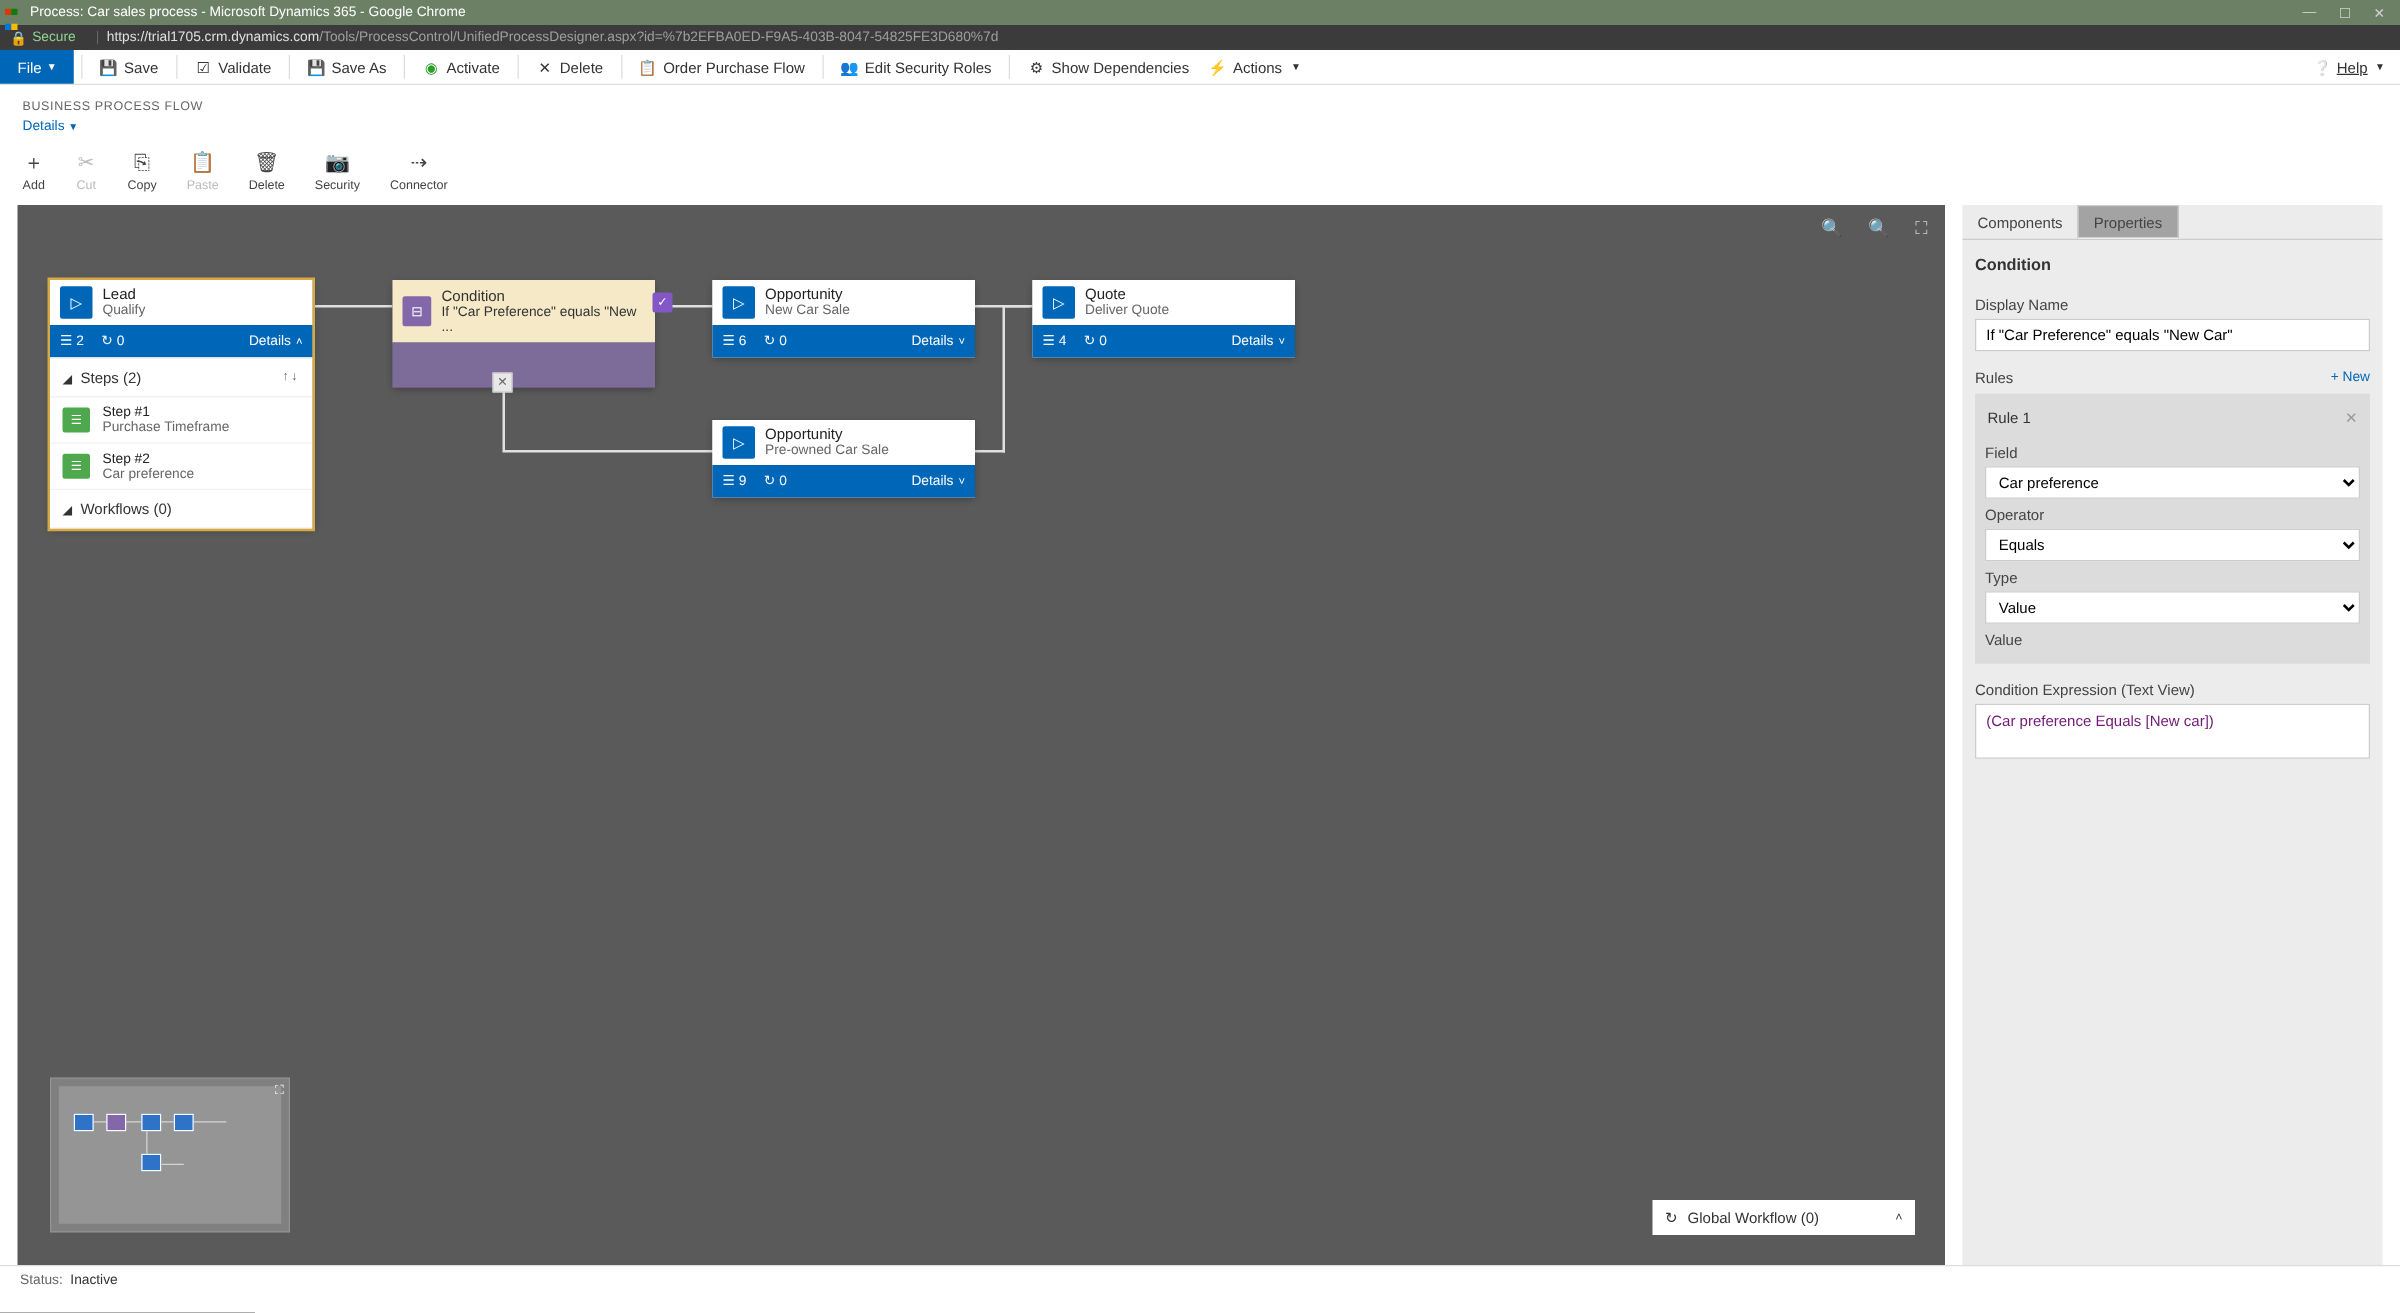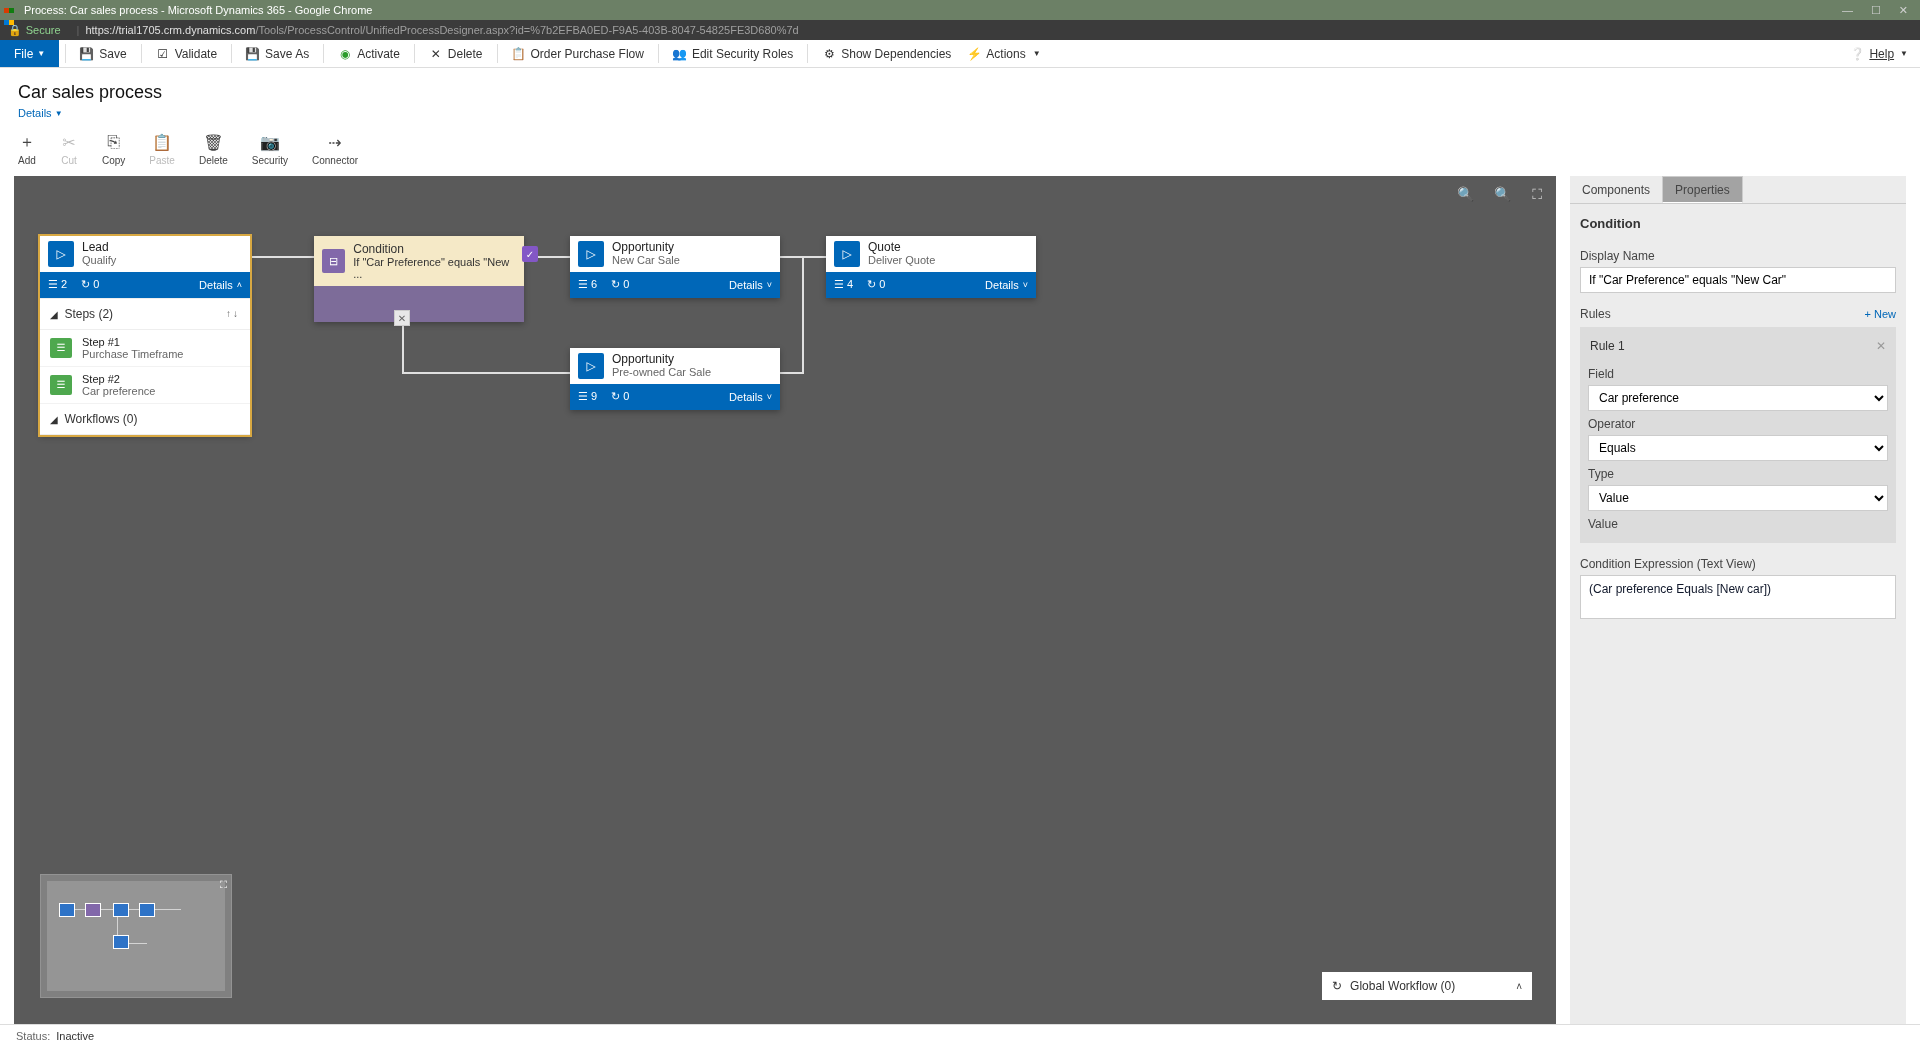--- a/index.html
+++ b/index.html
@@ -101,21 +101,21 @@
 .text-input { width: 100%; height: 26px; border: 1px solid #ccc; padding: 0 8px; font-size: 12px; background: #fff; }
 .rules-header { display: flex; justify-content: space-between; align-items: center; margin-top: 14px; }
 .rules-header .add-new { color: #0067b8; font-size: 11px; cursor: pointer; }
 .rule-block { background: #dcdcdc; padding: 8px; margin-top: 6px; }
 .rule-title { display: flex; justify-content: space-between; align-items: center; font-size: 12px; padding: 4px 2px 8px; }
 .rule-title .rule-close { color: #999; cursor: pointer; }
 .select-input { width: 100%; height: 26px; border: 1px solid #ccc; background: #fff; font-size: 12px; padding: 0 6px; }
 .value-box { background: #fff; border: 1px solid #ccc; padding: 6px; }
 .value-box label { display: block; font-size: 12px; padding: 2px 0; }
 .value-box input[type=checkbox] { margin-right: 6px; }
-.expr-box { width: 100%; height: 44px; border: 1px solid #ccc; background: #fff; padding: 6px 8px; font-size: 12px; color: #0f172a; }
+.expr-box { width: 100%; height: 44px; border: 1px solid #ccc; background: #fff; padding: 6px 8px; font-size: 12px; color: #701a75; }
 .panel-footer { display: flex; gap: 10px; padding: 10px; }
 .btn { height: 28px; padding: 0 18px; font-size: 12px; border: 1px solid #ccc; background: #fff; cursor: pointer; }
 .btn.primary { background: #0067b8; color: #fff; border-color: #0067b8; }
 
 
 .statusbar { height: 22px; border-top: 1px solid #ddd; display: flex; align-items: center; padding: 0 16px; font-size: 11px; color: #333; gap: 6px; }
 .statusbar .lbl { color: #666; }
 </style>
 </head>
 <body>
@@ -196,21 +196,21 @@
     </div>
   <div class="spacer"></div>
   <div class="help">
       <span style="color:#0067b8;">❔</span>
       <span style="text-decoration:underline;">Help</span>
       <span style="font-size:8px;margin-left:2px;">▼</span>
     </div>
 </div>
 
 <div class="page-header">
-  <h1>Car sales process</h1>
+  <div class="bpf">BUSINESS PROCESS FLOW</div>
   <div class="details-link">
       <span>Details</span>
       <span style="font-size:8px;">▼</span>
     </div>
 </div>
 
 <div class="action-toolbar">
   <div class="abtn">
       <span class="aico">＋</span>
       <span>Add</span>

